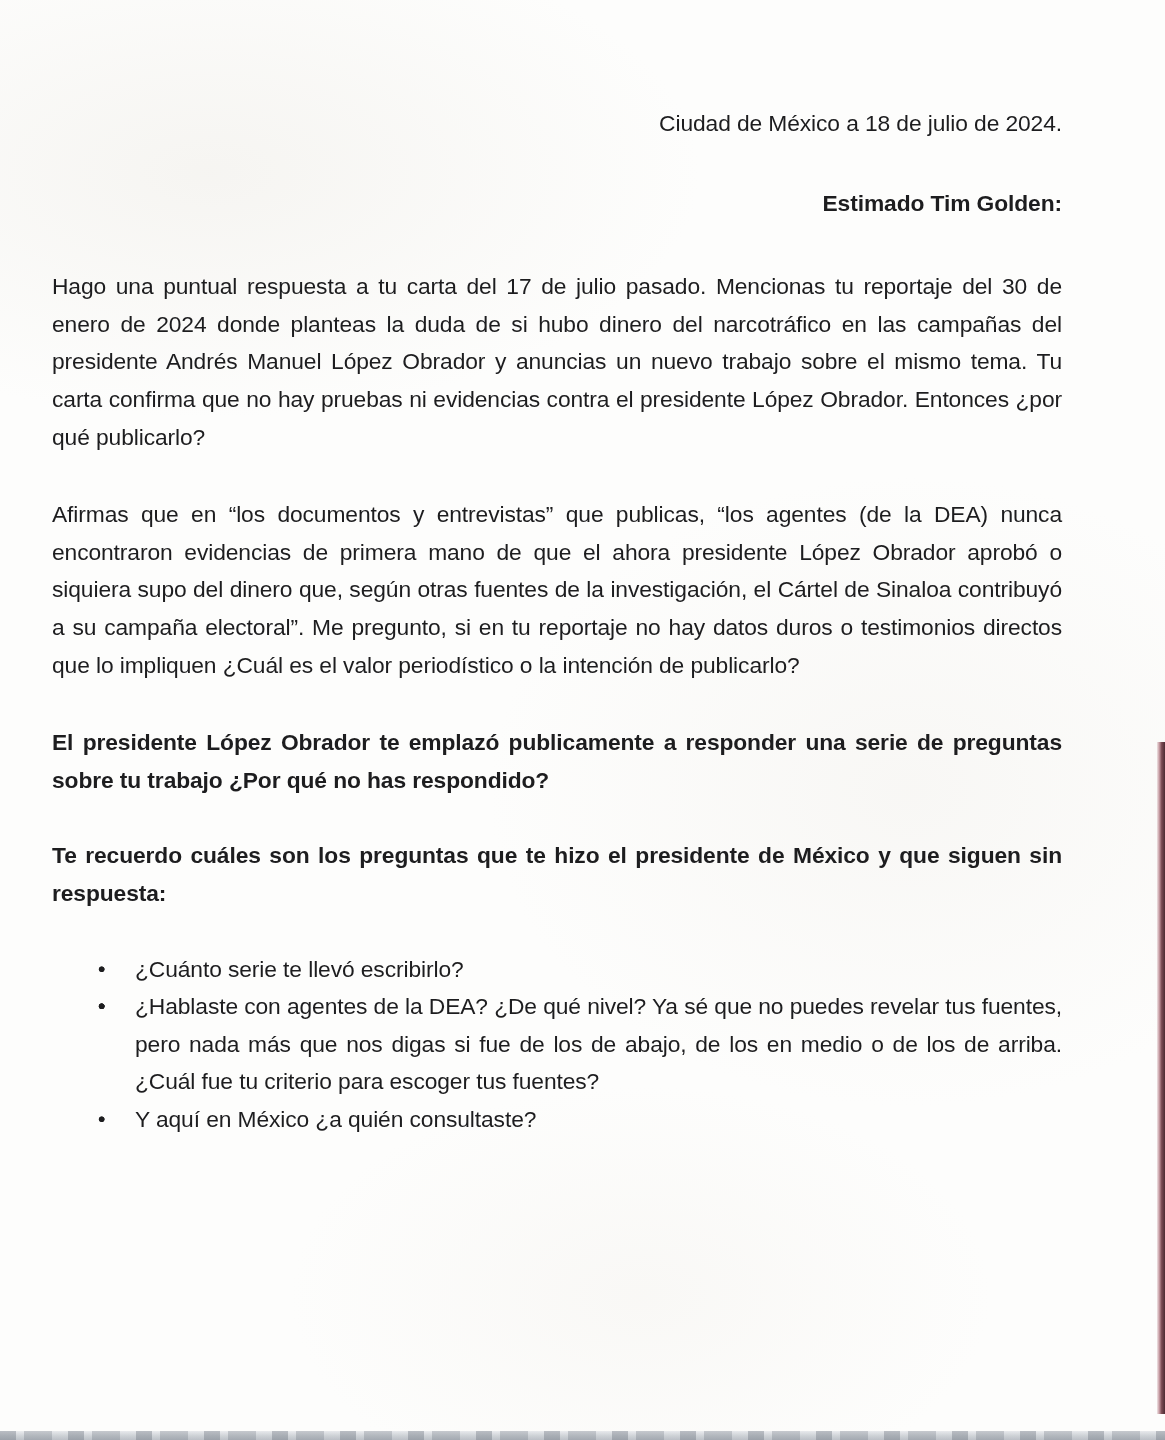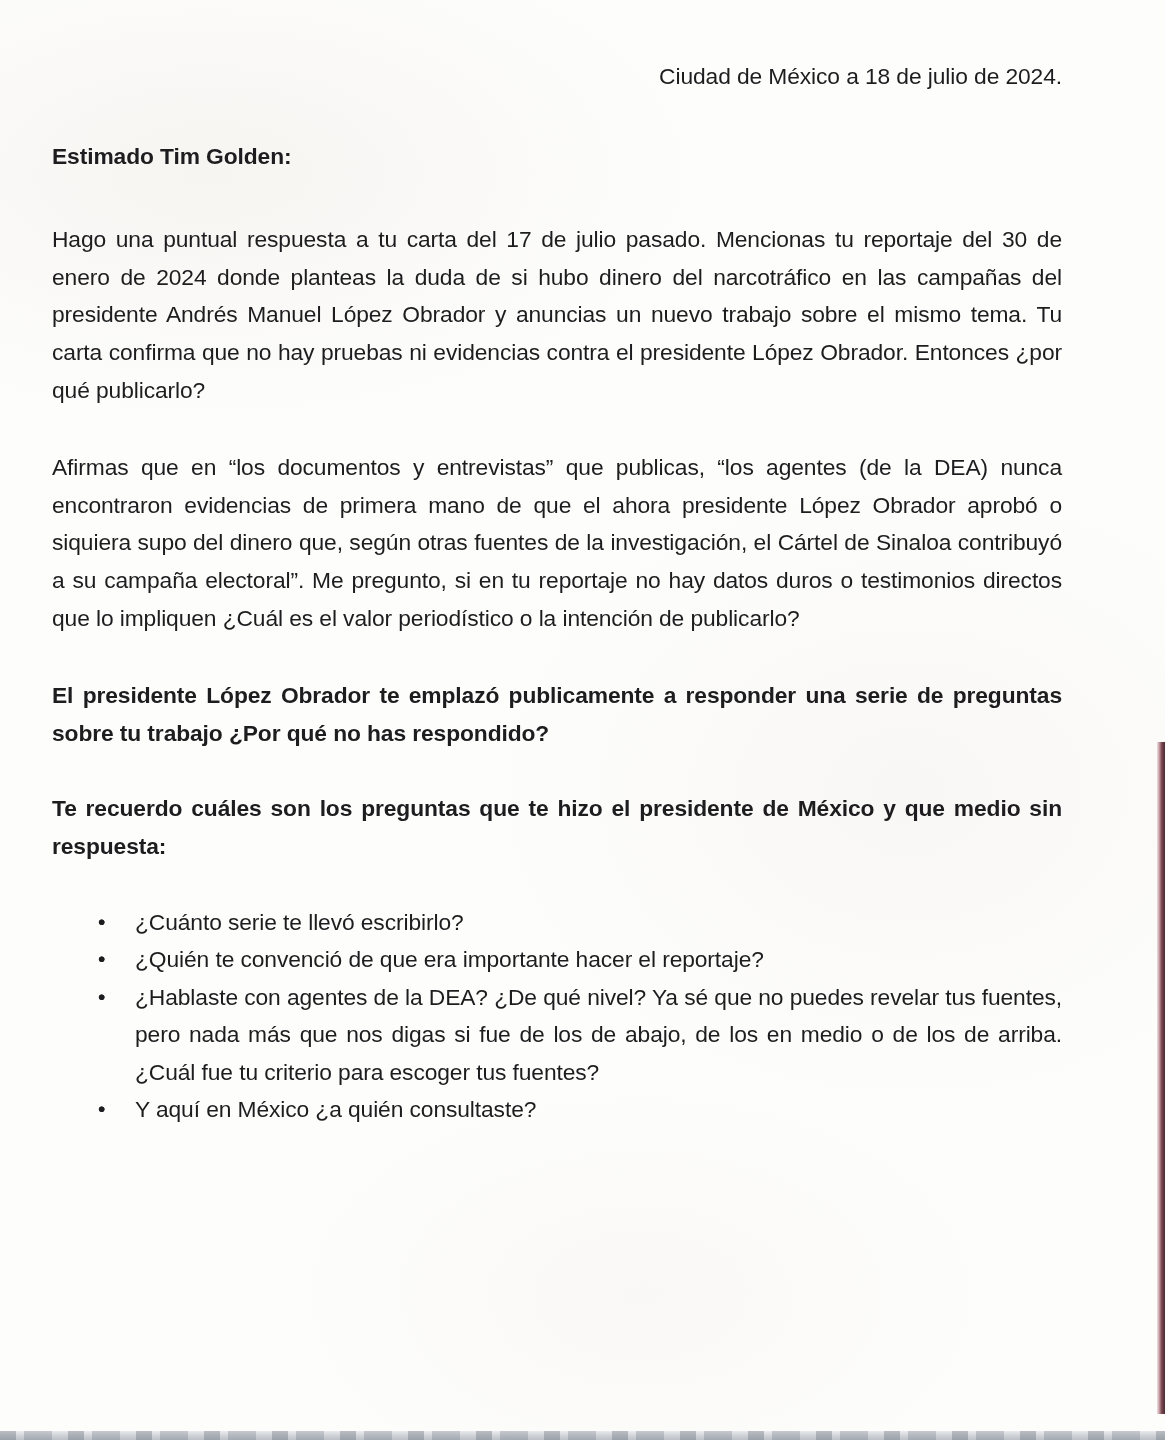--- a/index.html
+++ b/index.html
@@ -18,29 +18,31 @@
       radial-gradient(600px 450px at 78% 55%, rgba(242,240,236,0.45), transparent 70%),
       radial-gradient(500px 300px at 55% 90%, rgba(244,242,238,0.45), transparent 70%),
       #fdfdfc;
   }
   .content {
     position: relative;
     padding: 58px 103px 0 52px;
     font-size: 22.8px;
     line-height: 37.6px;
     letter-spacing: -0.1px;
+    margin-top: 47px;
   }
   .dateline {
     text-align: right;
     margin: 0 0 42px 0;
     white-space: nowrap;
   }
   .salutation {
     font-weight: 700;
     margin: 0 0 46px 0;
+    text-align: right;
   }
   p.para {
     margin: 0 0 40px 0;
     text-align: justify;
   }
   p.para.tight {
     margin-bottom: 38px;
     font-weight: bold;
   }
   ul.questions {
@@ -93,36 +95,35 @@
   <div class="dateline">Ciudad de México a 18 de julio de 2024.</div>
 
   <div class="salutation">Estimado Tim Golden:</div>
 
   <p class="para">Hago una puntual respuesta a tu carta del 17 de julio pasado. Mencionas tu reportaje del 30 de enero de 2024 donde planteas la duda de si hubo dinero del narcotráfico en las campañas del presidente Andrés Manuel López Obrador y anuncias un nuevo trabajo sobre el mismo tema. Tu carta confirma que no hay pruebas ni evidencias contra el presidente López Obrador. Entonces ¿por qué publicarlo?</p>
 
   <p class="para">Afirmas que en “los documentos y entrevistas” que publicas, “los agentes (de la DEA) nunca encontraron evidencias de primera mano de que el ahora presidente López Obrador aprobó o siquiera supo del dinero que, según otras fuentes de la investigación, el Cártel de Sinaloa contribuyó a su campaña electoral”. Me pregunto, si en tu reportaje no hay datos duros o testimonios directos que lo impliquen ¿Cuál es el valor periodístico o la intención de publicarlo?</p>
 
   <p class="para tight">El presidente López Obrador te emplazó publicamente a responder una serie de preguntas sobre tu trabajo ¿Por qué no has respondido?</p>
 
-  <p class="para tight">Te recuerdo cuáles son los preguntas que te hizo el presidente de México y que medio sin respuesta:</p>
+  <p class="para tight">Te recuerdo cuáles son los preguntas que te hizo el presidente de México y que siguen sin respuesta:</p>
 
   <ul class="questions">
     <li>
       <span class="dot">•</span>
     </li>
     <li>
       <span class="dot">•</span>
       <span>¿Cuánto serie te llevó escribirlo?</span>
     </li>
     <li>
       <span class="dot">•</span>
     </li>
     <li>
       <span class="dot">•</span>
-      <span>¿Quién te convenció de que era importante hacer el reportaje?</span>
     </li>
     <li>
       <span class="dot">•</span>
     </li>
     <li>
       <span class="dot">•</span>
       <span>¿Hablaste con agentes de la DEA? ¿De qué nivel? Ya sé que no puedes revelar tus fuentes, pero nada más que nos digas si fue de los de abajo, de los en medio o de los de arriba. ¿Cuál fue tu criterio para escoger tus fuentes?</span>
     </li>
     <li>
       <span class="dot">•</span>

